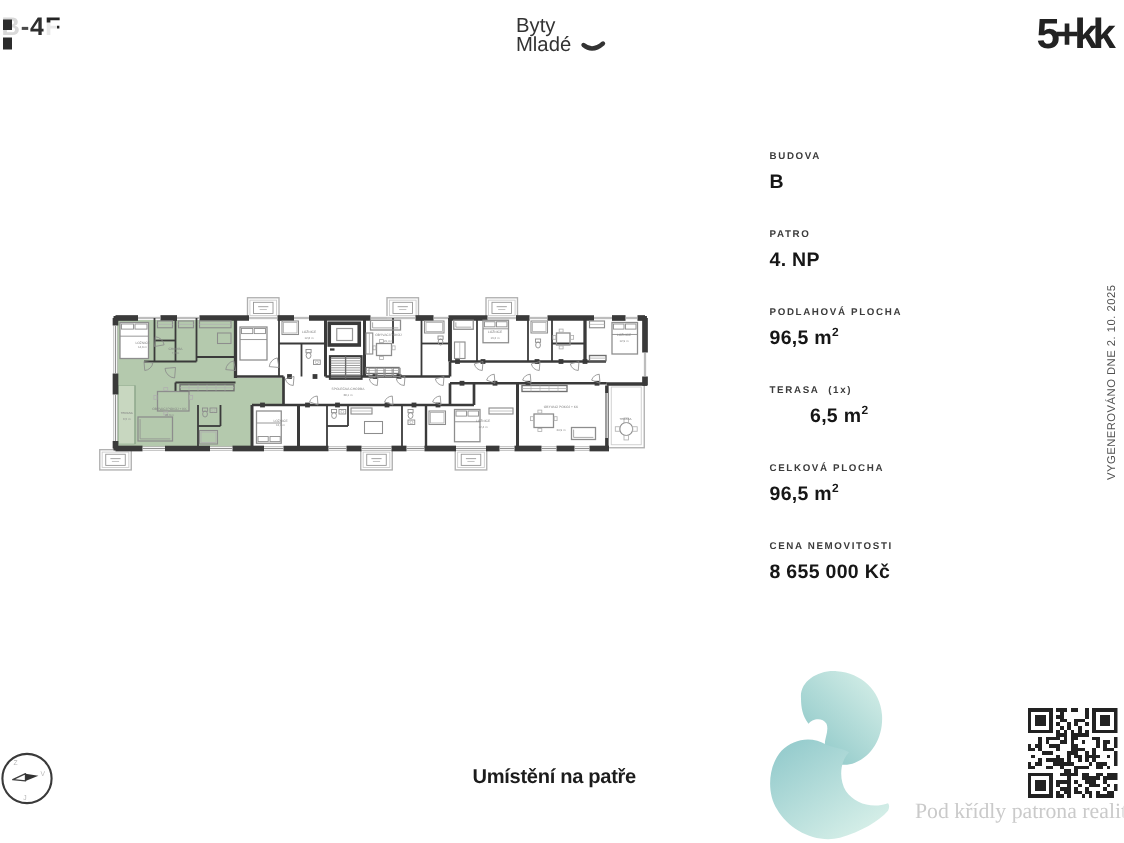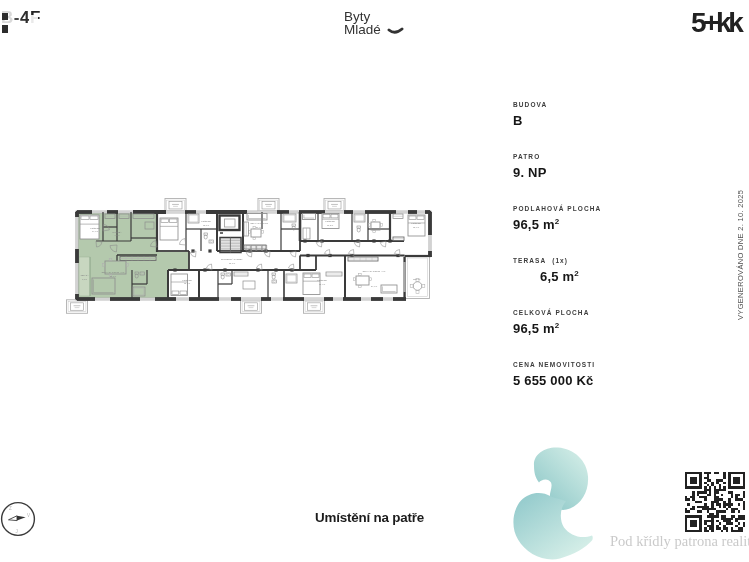--- a/index.html
+++ b/index.html
@@ -25,29 +25,29 @@
 
 <svg class="abs" style="left:387px;top:26px;" width="18" height="12" viewBox="0 0 18 12">
 <path d="M2 4 Q 8 9 15 3" fill="none" stroke="#333" stroke-width="2.9" stroke-linecap="round"></path>
 </svg>
 
 <div class="abs" style="left:691px;top:7px;font-size:28px;font-weight:bold;color:#222;letter-spacing:-3.4px;">5+kk</div>
 
 <div class="abs lab" style="left:513px;top:101px;">BUDOVA</div>
 <div class="abs val" style="left:513px;top:113px;">B</div>
 <div class="abs lab" style="left:513px;top:153px;">PATRO</div>
-<div class="abs val" style="left:513px;top:165px;">9. NP</div>
+<div class="abs val" style="left:513px;top:165px;">4. NP</div>
 <div class="abs lab" style="left:513px;top:205px;">PODLAHOVÁ PLOCHA</div>
 <div class="abs val" style="left:513px;top:217px;">96,5 m<sup>2</sup></div>
 <div class="abs lab" style="left:513px;top:257px;">TERASA&nbsp;&nbsp;(1x)</div>
 <div class="abs val" style="left:540px;top:269px;">6,5 m<sup>2</sup></div>
 <div class="abs lab" style="left:513px;top:309px;">CELKOVÁ PLOCHA</div>
 <div class="abs val" style="left:513px;top:321px;">96,5 m<sup>2</sup></div>
 <div class="abs lab" style="left:513px;top:361px;">CENA NEMOVITOSTI</div>
-<div class="abs val" style="left:513px;top:373px;">5 655 000 Kč</div>
+<div class="abs val" style="left:513px;top:373px;">8 655 000 Kč</div>
 
 <div class="abs" style="left:736px;top:320px;transform:rotate(-90deg);transform-origin:0 0;font-size:7.5px;letter-spacing:0.32px;color:#4f4f4f;white-space:nowrap;">VYGENEROVÁNO DNE 2. 10. 2025</div>
 
 <div class="abs" style="left:315px;top:510px;font-size:13.4px;letter-spacing:-0.2px;font-weight:bold;color:#1c1c1c;text-align:center;">Umístění na patře</div>
 
 <svg class="abs" style="left:0px;top:501px;" width="38" height="38" viewBox="0 0 38 38">
 <circle cx="18" cy="18" r="16.4" fill="none" stroke="#3a3a3a" stroke-width="1.4"></circle>
 <text x="9" y="9" font-size="4.5" fill="#b5b5b5" font-family="Liberation Sans">Z</text>
 <text x="27" y="16" font-size="4.5" fill="#b5b5b5" font-family="Liberation Sans">V</text>
 <text x="15.5" y="32" font-size="4.5" fill="#b5b5b5" font-family="Liberation Sans">J</text>

